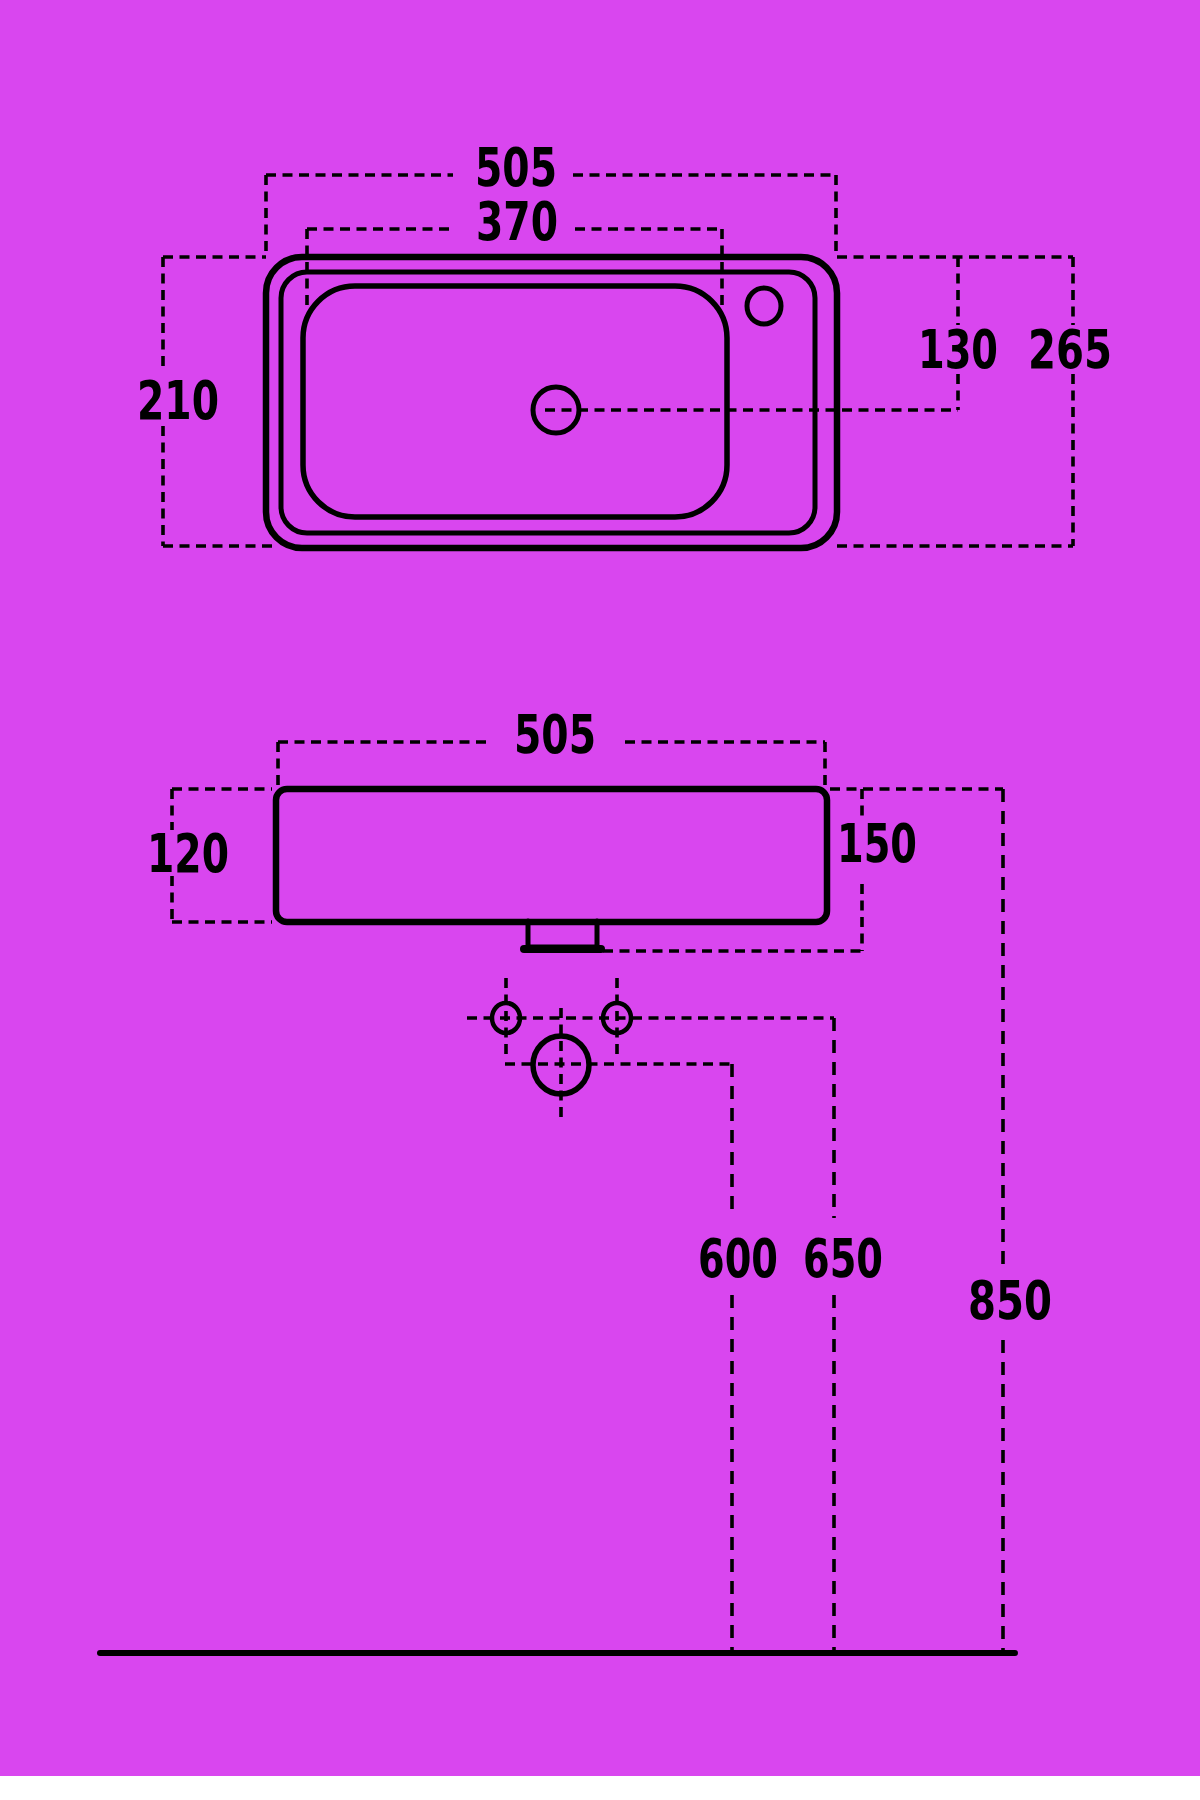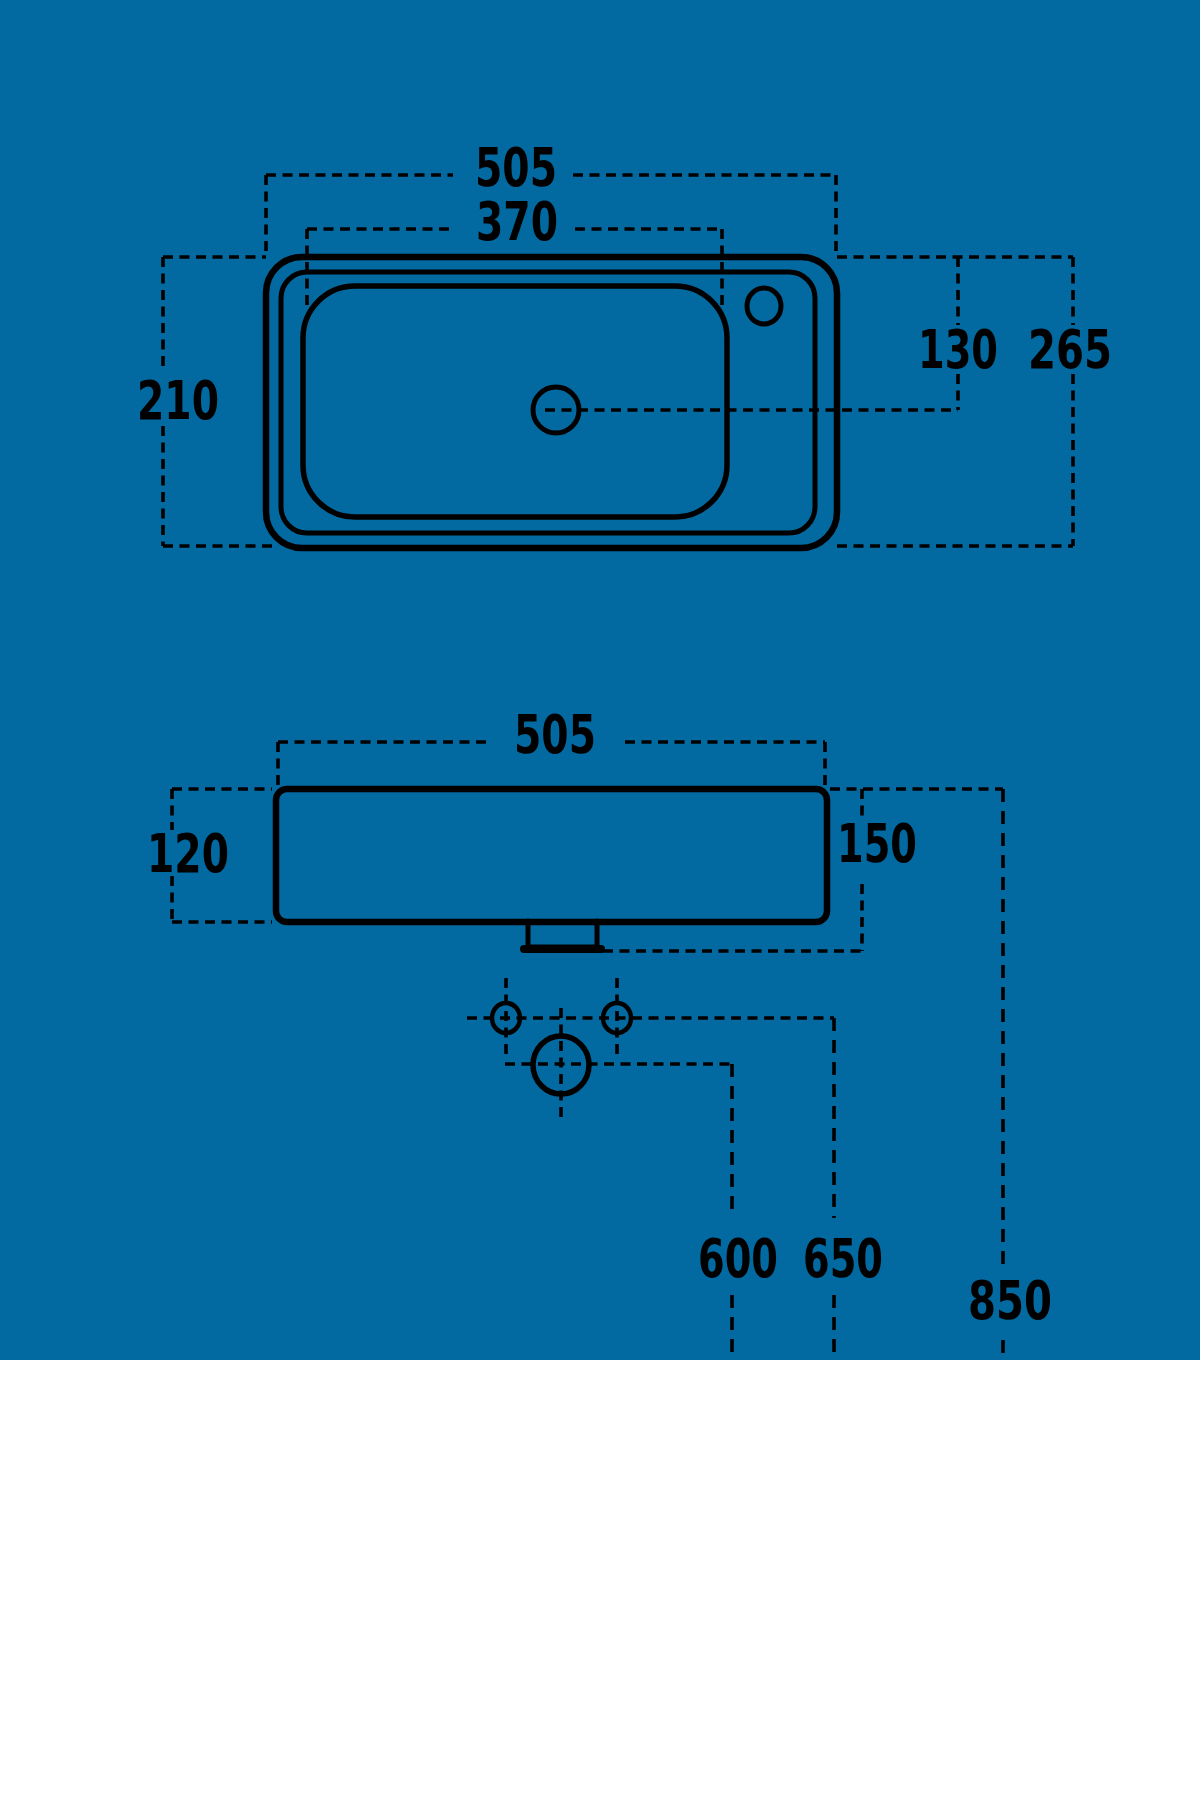--- a/index.html
+++ b/index.html
@@ -3,22 +3,22 @@
 <meta charset="utf-8">
 <style>
   html, body {
     margin: 0;
     padding: 0;
     background: #ffffff;
   }
   .page {
     position: relative;
     width: 1200px;
-    height: 1360px;
-    background: #0369a1;
+    height: 1776px;
+    background: #d946ef;
     font-family: "DejaVu Sans", "Liberation Sans", sans-serif;
   }
   svg text {
     font-family: "DejaVu Sans", "Liberation Sans", sans-serif;
     font-weight: bold;
     font-size: 54px;
     fill: #000000;
   }
   .outline  { fill: none; stroke: #000000; stroke-linecap: round; stroke-linejoin: round; }
   .dash     { fill: none; stroke: #000000; stroke-width: 3.6; stroke-dasharray: 10 6.5; }

